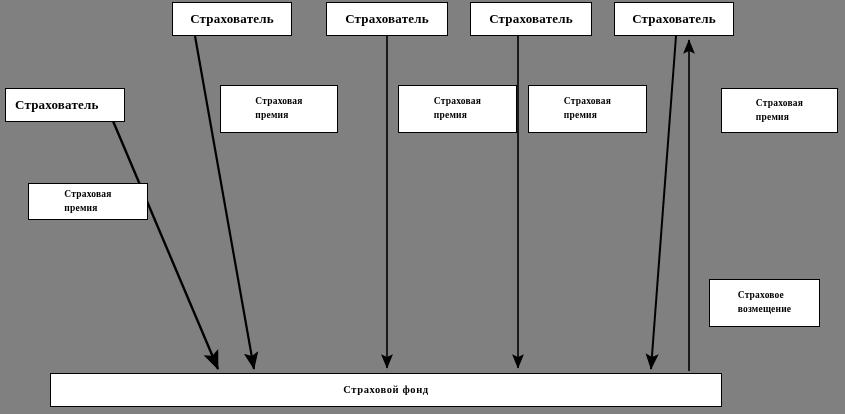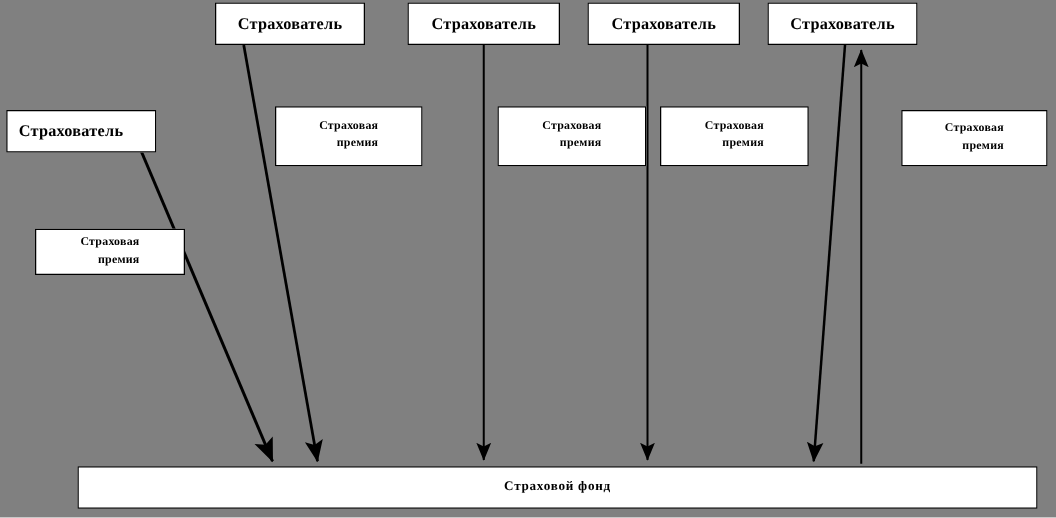--- a/index.html
+++ b/index.html
@@ -24,21 +24,21 @@
     pointer-events: none;
   }
   .node {
     position: absolute;
     background: #ffffff;
     border: 1px solid #000000;
     box-sizing: border-box;
     display: flex;
     align-items: center;
     justify-content: center;
-    text-align: right;
+    text-align: left;
     color: #000000;
     font-weight: bold;
     font-size: 10px;
     line-height: 1.45;
     letter-spacing: 0.2px;
     z-index: 3;
   }
   .node.insurer {
     font-size: 13px;
     justify-content: flex-start;
@@ -129,18 +129,22 @@
   <div class="node premium" id="node-premium-4" style="left: 528px; top: 85px; width: 119px; height: 48px;">
     <span class="inner">Страховая
 премия</span>
   </div>
 
   <div class="node premium" id="node-premium-5" style="left: 721px; top: 88px; width: 117px; height: 45px;">
     <span class="inner">Страховая
 премия</span>
   </div>
 
+  <div class="node premium indemnity" id="node-indemnity" style="left: 709px; top: 279px; width: 111px; height: 48px;">
+    <span class="inner">Страховое
+возмещение</span>
+  </div>
 
-  <div class="node fund" id="node-fund" style="left: 50px; top: 373px; width: 768px; height: 34px; margin-left: 12px;">
+  <div class="node fund" id="node-fund" style="left: 50px; top: 373px; width: 672px; height: 34px;">
     <span class="inner">Страховой фонд</span>
   </div>
 
 </div>
 
 </body></html>

